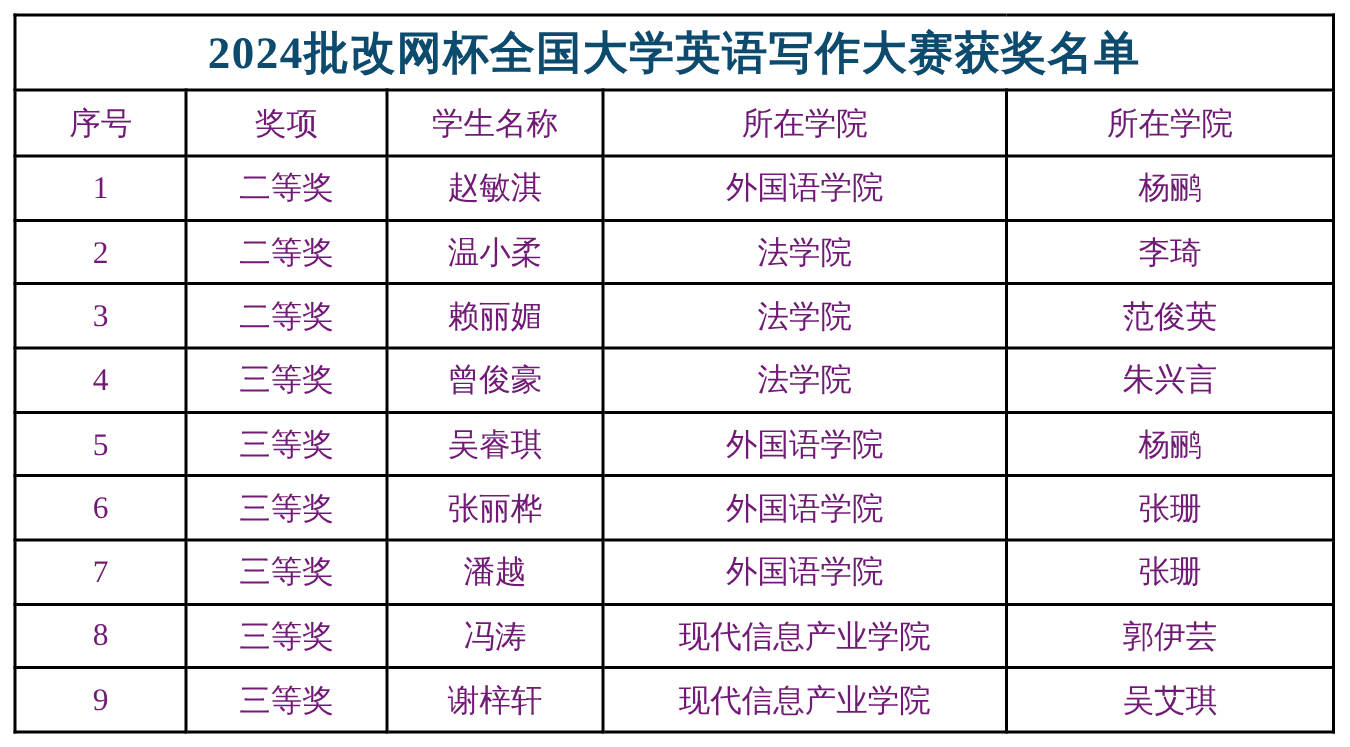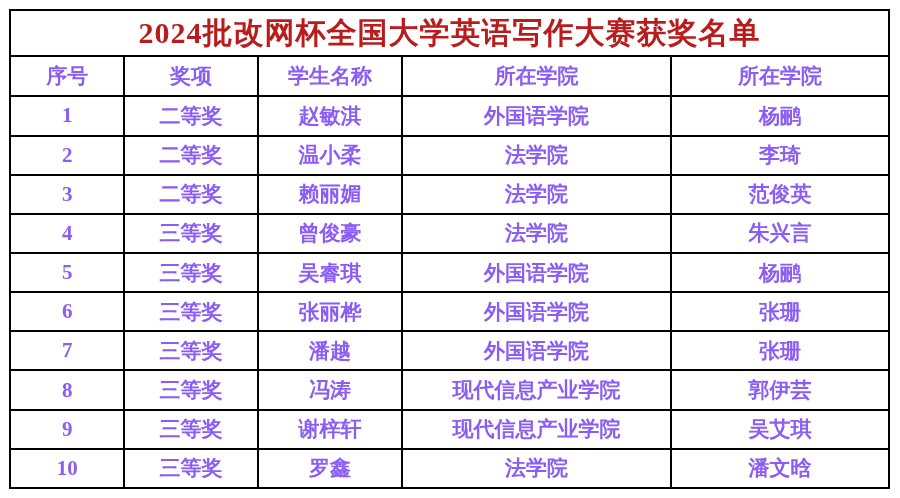--- a/index.html
+++ b/index.html
@@ -25,22 +25,22 @@
     height: 480px;
     border-collapse: collapse;
     table-layout: fixed;
     background: #ffffff;
   }
   table.awards th,
   table.awards td {
     border: 2px solid #000000;
     text-align: center;
     vertical-align: middle;
-    color: #8b5cf6;
-    font-weight: bold;
+    color: #701a75;
+    font-weight: normal;
     font-size: 21px;
     padding: 0 2px;
     overflow: hidden;
     white-space: nowrap;
   }
   tr.title-row th {
     height: 44px;
     font-size: 30px;
     font-weight: bold;
     letter-spacing: 1px;
@@ -65,21 +65,21 @@
   <table class="awards">
     <colgroup>
       <col class="c-seq">
       <col class="c-award">
       <col class="c-student">
       <col class="c-college">
       <col class="c-teacher">
     </colgroup>
     <tbody>
       <tr class="title-row">
-        <th colspan="5" style="color: #b91c1c; margin-top: 16px;">2024批改网杯全国大学英语写作大赛获奖名单</th>
+        <th colspan="5" style="color: #0c4a6e; margin-top: 16px;">2024批改网杯全国大学英语写作大赛获奖名单</th>
       </tr>
       <tr class="header-row">
         <th>序号</th>
         <th>奖项</th>
         <th>学生名称</th>
         <th>所在学院</th>
         <th>所在学院</th>
       </tr>
       <tr class="data-row">
         <td>1</td>
@@ -137,22 +137,15 @@
         <td>现代信息产业学院</td>
         <td>郭伊芸</td>
       </tr>
       <tr class="data-row">
         <td>9</td>
         <td>三等奖</td>
         <td>谢梓轩</td>
         <td>现代信息产业学院</td>
         <td>吴艾琪</td>
       </tr>
-      <tr class="data-row">
-        <td>10</td>
-        <td>三等奖</td>
-        <td>罗鑫</td>
-        <td>法学院</td>
-        <td>潘文晗</td>
-      </tr>
     </tbody>
   </table>
 </div>
 
 </body></html>

